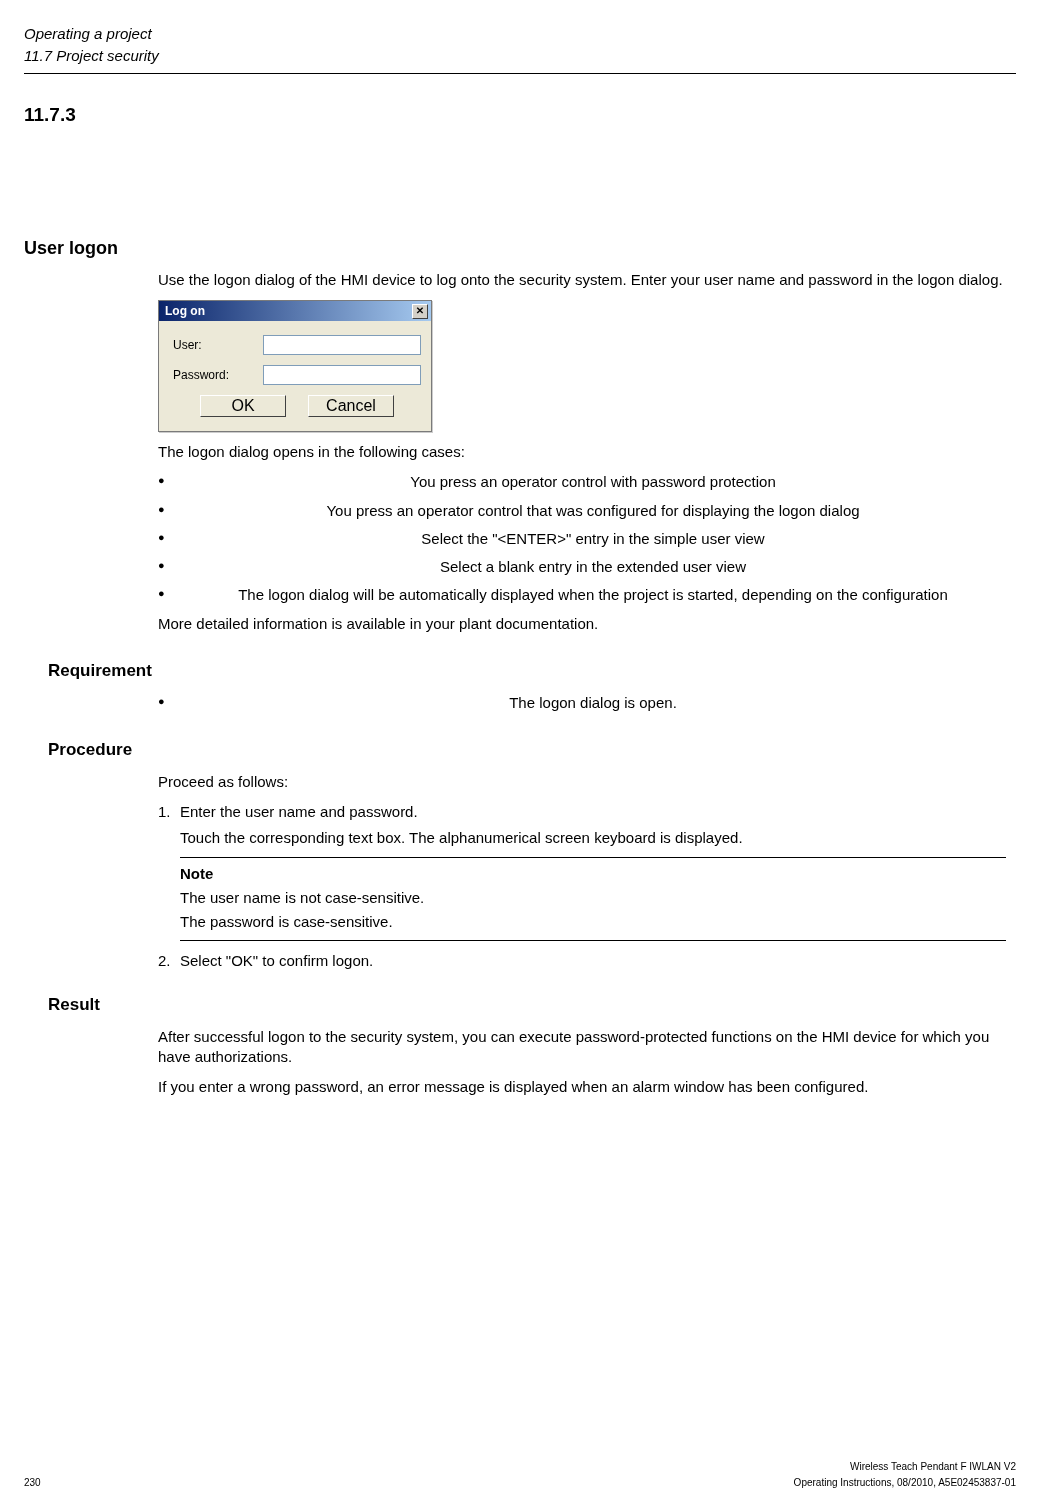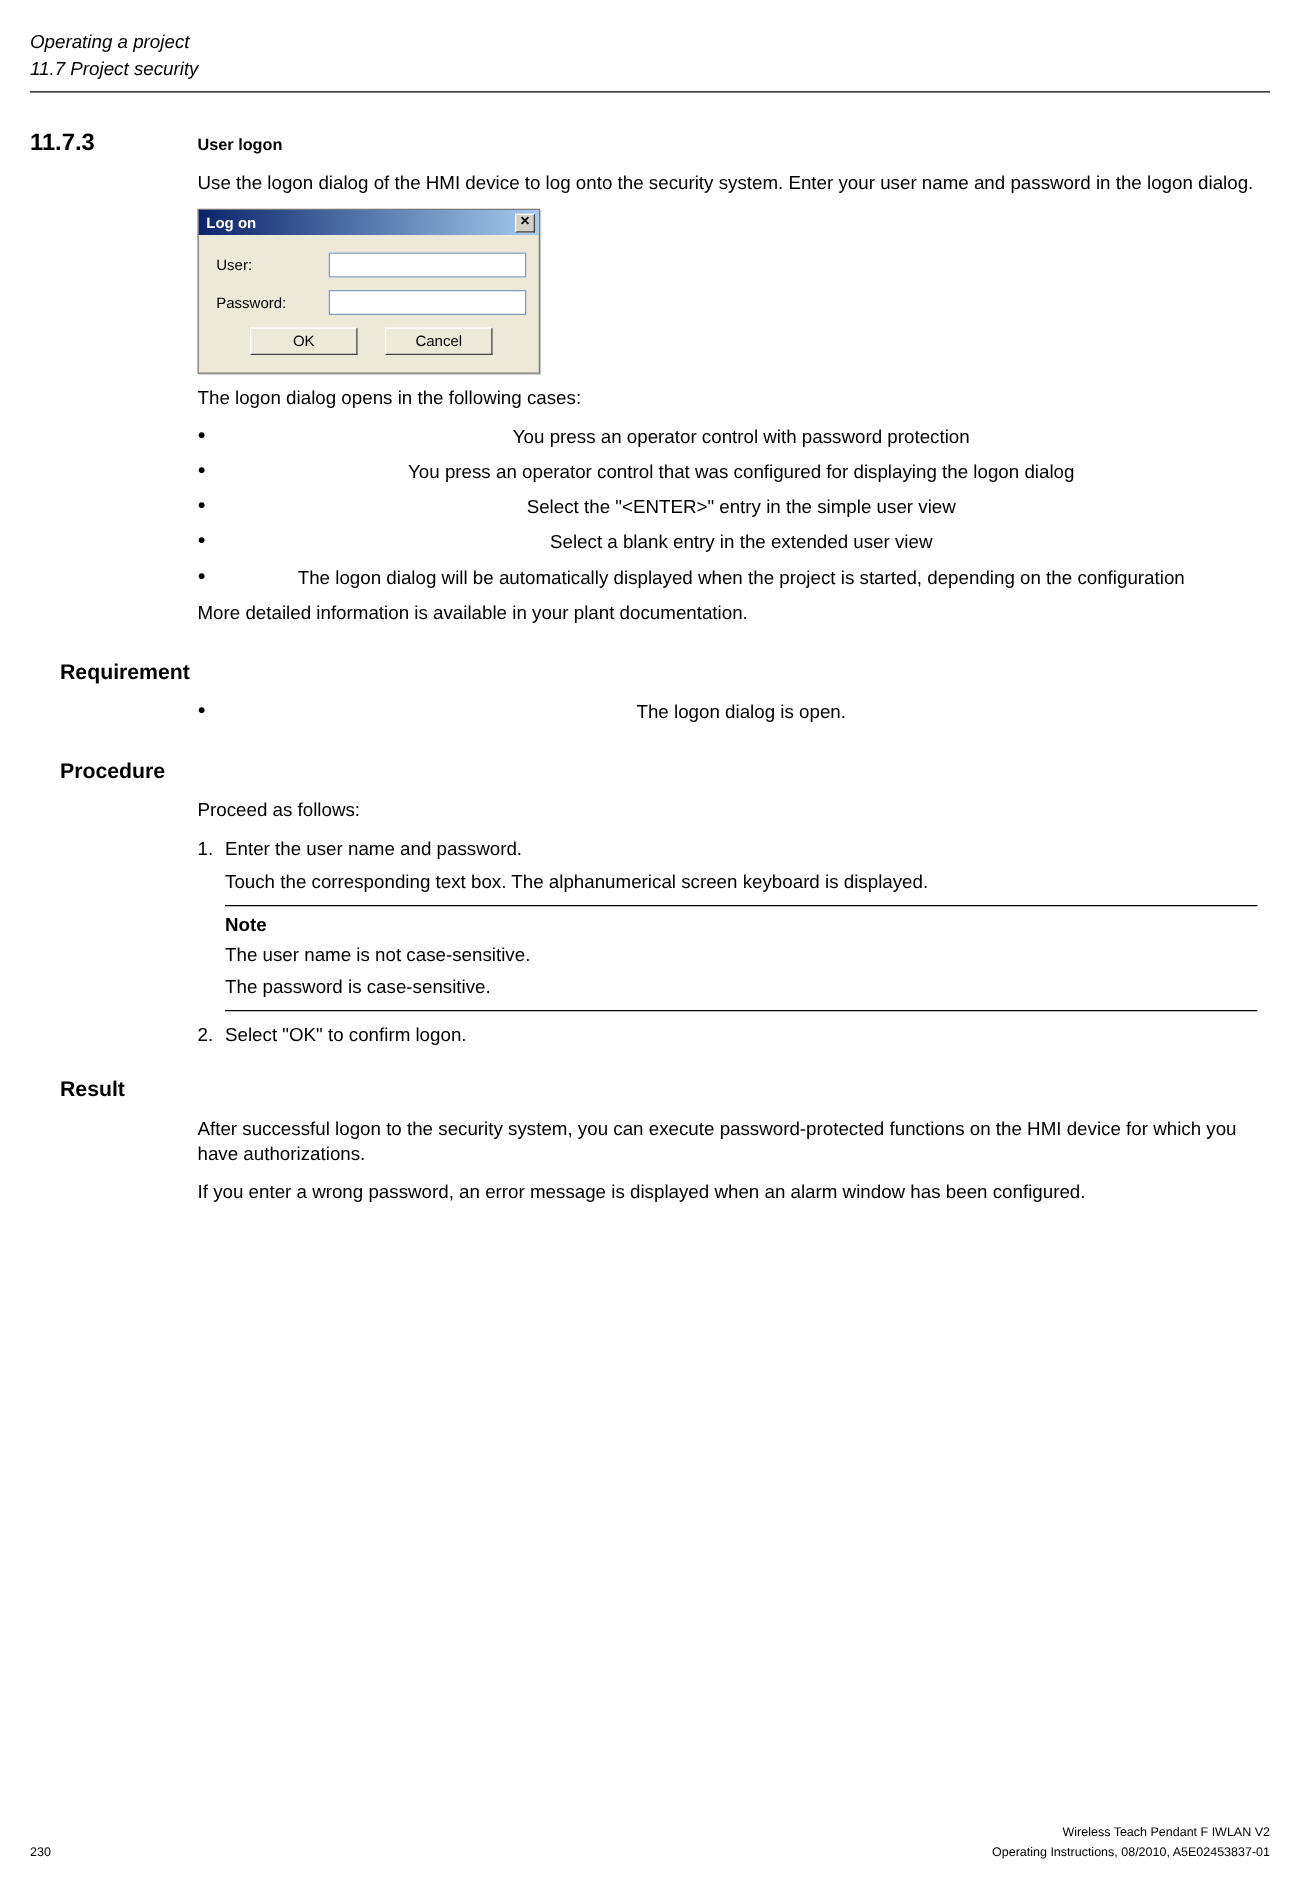--- a/index.html
+++ b/index.html
@@ -33,30 +33,31 @@
     margin-bottom: 28px;
   }
   .indent {
     margin-left: 134px;
     margin-right: 10px;
   }
   .sec-row {
     display: flex;
     align-items: baseline;
     margin-bottom: 10px;
+    flex-direction: column;
   }
   .sec-num {
     width: 134px;
     font-weight: bold;
     font-size: 19px;
     flex: 0 0 134px;
   }
   .sec-title {
     font-weight: bold;
-    font-size: 13px;
+    font-size: 18px;
     text-align: center;
   }
   .para { margin-bottom: 10px; }
   .h2-left {
     font-weight: bold;
     font-size: 17px;
     margin-top: 26px;
     margin-bottom: 10px;
     margin-left: 24px;
   }
@@ -152,21 +153,21 @@
   .dlg-btns {
     display:flex; justify-content:center; gap:22px;
     margin-top:4px; margin-bottom:4px;
   }
   .dlg-btn {
     width:86px; height:22px;
     background:#ece9d8;
     border:1px solid #404040;
     border-top-color:#fff; border-left-color:#fff;
     display:flex;align-items:center;justify-content:center;
-    font-size:12px;
+    font-size:16px;
   }
 
   .footer {
     position:absolute;
     bottom:20px;
     left:24px; right:24px;
     font-size: 10px;
   }
   .footer-right {
     text-align:right;

